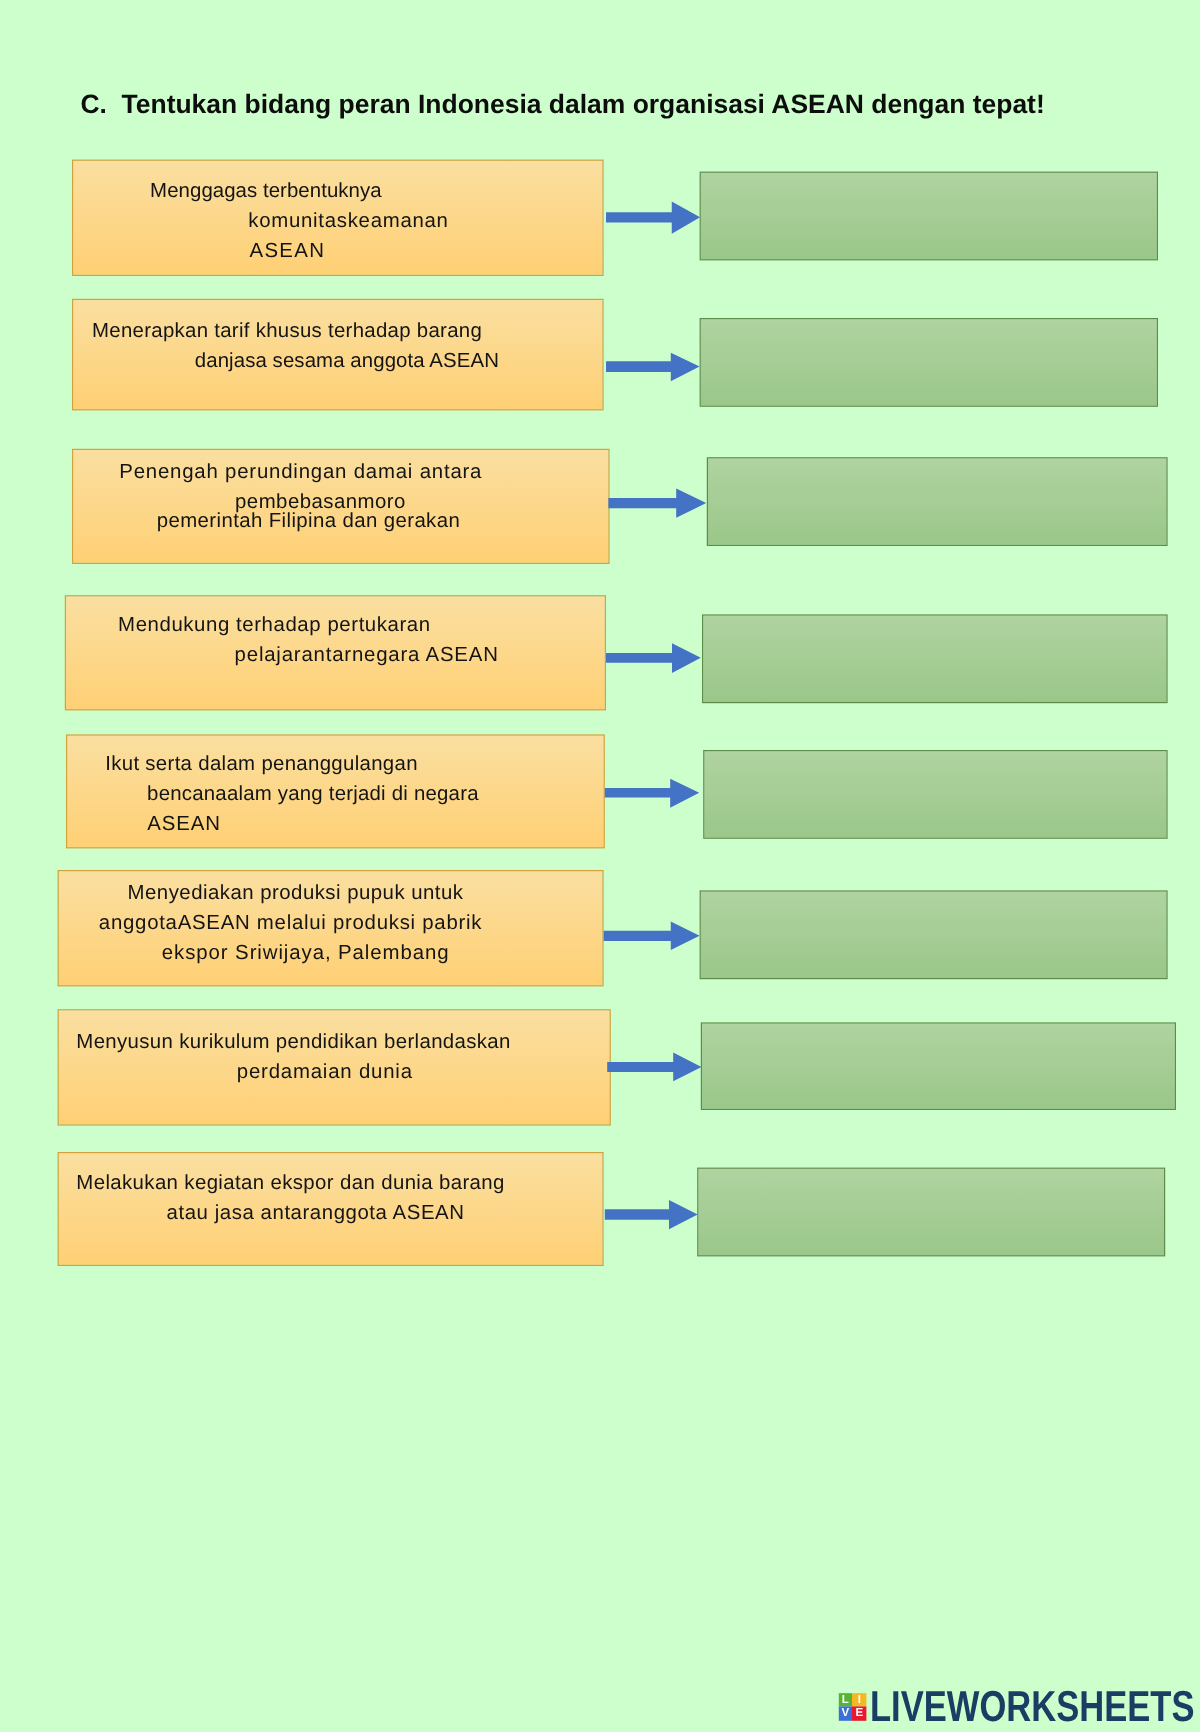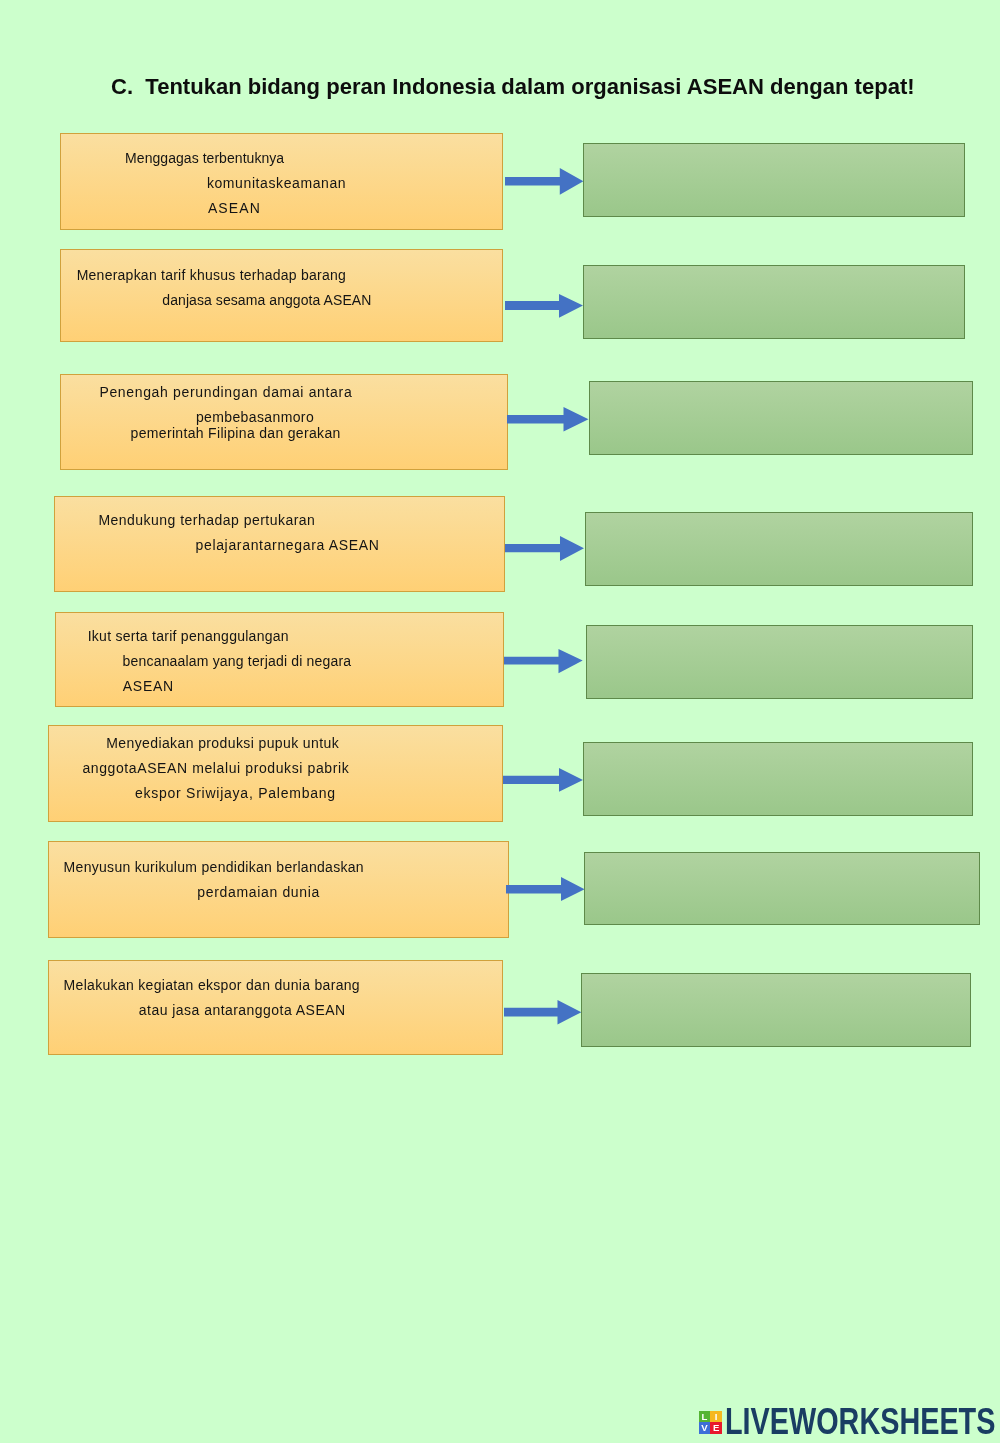--- a/index.html
+++ b/index.html
@@ -7,37 +7,36 @@
   body{
     width:1000px;height:1443px;
     background:#ccffcc;
     font-family:"Liberation Sans",sans-serif;
     position:relative;overflow:hidden;
   }
   .heading{
     position:absolute;left:67px;top:74px;
     font-size:22.05px;font-weight:bold;color:#0d0d0d;
     white-space:pre;
-    margin-left:44px;
   }
   .prompt-box{
     position:absolute;
     background:linear-gradient(180deg,#fadfa0 0%,#ffd075 100%);
     border:1px solid #d0a13c;
     box-sizing:border-box;
   }
   .answer-box{
     position:absolute;
     background:linear-gradient(180deg,#b0d3a0 0%,#9ac78a 100%);
     border:1px solid #5e8a4a;
     box-sizing:border-box;
   }
   .tline{
     position:absolute;white-space:pre;
-    font-size:14px;color:#141414;
+    font-size:17px;color:#141414;
     line-height:25px;
   }
   .arrow{position:absolute;overflow:visible;}
 
   
   .p1{left:59.6px;top:132.8px;width:443.6px;height:97.4px}
   .a1{left:583.2px;top:143.2px;width:382.3px;height:73.9px}
   .t1-1{left:125.1px;top:145.8px;letter-spacing:0.049px}
   .t1-2{left:206.9px;top:170.8px;letter-spacing:0.594px}
   .t1-3{left:207.9px;top:195.8px;letter-spacing:1.12px}
@@ -129,21 +128,21 @@
 
 <div class="prompt-box p4"></div>
 <div class="tline t4-1">Mendukung terhadap pertukaran</div>
 <div class="tline t4-2">pelajarantarnegara ASEAN</div>
 <svg class="arrow ar4" viewBox="0 0 81 26.9">
     <path d="M 1 9.1 L 56 9.1 L 56 1 L 80 13.2 L 56 25.9 L 56 17.3 L 1 17.3 Z" fill="#4472c4"></path>
   </svg>
 <div class="answer-box a4"><span class="answer-text"></span></div>
 
 <div class="prompt-box p5"></div>
-<div class="tline t5-1">Ikut serta tarif penanggulangan</div>
+<div class="tline t5-1">Ikut serta dalam penanggulangan</div>
 <div class="tline t5-2">bencanaalam yang terjadi di negara</div>
 <div class="tline t5-3">ASEAN</div>
 <svg class="arrow ar5" viewBox="0 0 80.7 26.2">
     <path d="M 1 8.7 L 55.5 8.7 L 55.5 1 L 79.7 12.6 L 55.5 25.2 L 55.5 16.5 L 1 16.5 Z" fill="#4472c4"></path>
   </svg>
 <div class="answer-box a5"><span class="answer-text"></span></div>
 
 <div class="prompt-box p6"></div>
 <div class="tline t6-1">Menyediakan produksi pupuk untuk</div>
 <div class="tline t6-2">anggotaASEAN melalui produksi pabrik</div>

